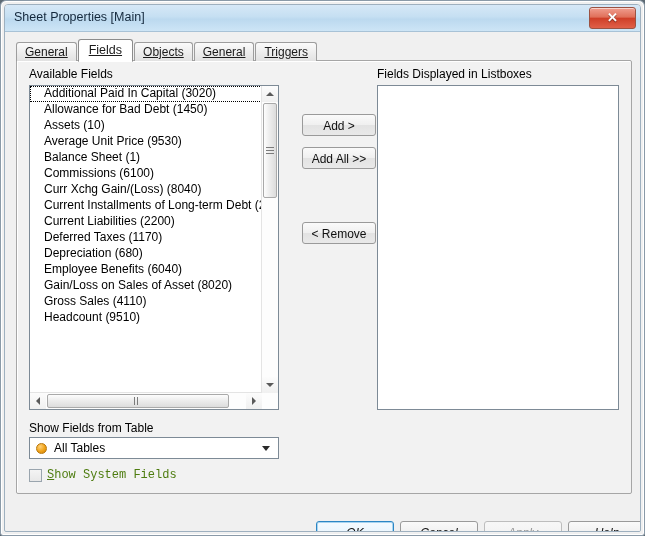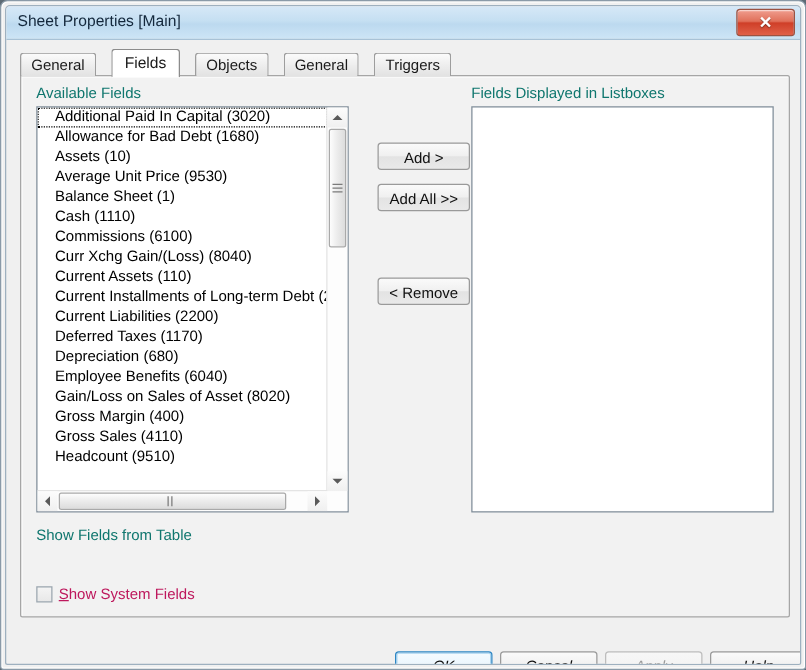--- a/index.html
+++ b/index.html
@@ -83,30 +83,31 @@
     left: 11px; top: 34px;
     height: 22px;
     display: flex;
     align-items: flex-end;
     z-index: 4;
   }
   .tab {
     box-sizing: border-box;
     height: 19px;
     padding: 0 8px;
-    margin-right: 12px;
+    margin-right: 1px;
     line-height: 18px;
     font-size: 12px;
     color: #1a1a1a;
     background: linear-gradient(to bottom, #fbfbfb 0%, #eeeeee 50%, #e2e2e2 100%);
     border: 1px solid #9d9d9d;
     border-bottom: none;
     border-radius: 3px 3px 0 0;
     cursor: pointer;
     white-space: nowrap;
+    text-decoration: underline;
   }
   .tab.active {
     height: 23px;
     line-height: 21px;
     margin-bottom: -1px;
     background: #ffffff;
     border-color: #8c8c8c;
     border-bottom: 1px solid #ffffff;
     font-size: 12.5px;
     padding: 0 10px;
@@ -122,21 +123,21 @@
     box-sizing: border-box;
     background: #f2f2f2;
     border: 1px solid #a6a6a6;
     border-radius: 0 2px 2px 2px;
     box-shadow: inset 1px 1px 0 #ffffff;
   }
 
   .group-label {
     position: absolute;
     font-size: 12px;
-    color: #0f766e;
+    color: #000000;
     white-space: nowrap;
   }
 
   
   .listbox {
     position: absolute;
     box-sizing: border-box;
     background: #ffffff;
     border: 1px solid #7d8a96;
     overflow: hidden;
@@ -309,21 +310,21 @@
     align-items: center;
     cursor: pointer;
   }
   .checkbox-box {
     box-sizing: border-box;
     width: 13px; height: 13px;
     border: 1px solid #9aa5ae;
     background: linear-gradient(to bottom, #f4f4f4, #e8e8e8);
     margin-right: 5px;
   }
-  .checkbox-label { font-size: 12px; color: #be185d; white-space: nowrap; }
+  .checkbox-label { font-size: 12px; color: #4d7c0f; white-space: nowrap; font-family: Liberation Mono, monospace; }
   .checkbox-label u { text-decoration: underline; }
 
   
   .footer-btn {
     position: absolute;
     top: 516px;
     width: 78px; height: 24px;
     line-height: 21px;
     font-style: italic;
   }
@@ -358,35 +359,32 @@
       <div class="tab">Triggers</div>
     </div>
 
     <div class="tabpanel">
 
       <div class="group-label" style="left:12px; top:6px;">Available Fields</div>
 
       <div class="listbox" id="available-listbox">
         <div class="list-items" id="available-items">
             <div class="list-item focused">Additional Paid In Capital (3020)</div>
-            <div class="list-item">Allowance for Bad Debt (1680)</div>
+            <div class="list-item">Allowance for Bad Debt (1450)</div>
             <div class="list-item">Assets (10)</div>
             <div class="list-item">Average Unit Price (9530)</div>
             <div class="list-item">Balance Sheet (1)</div>
-            <div class="list-item">Cash (1110)</div>
             <div class="list-item">Commissions (6100)</div>
             <div class="list-item">Curr Xchg Gain/(Loss) (8040)</div>
-            <div class="list-item">Current Assets (110)</div>
             <div class="list-item">Current Installments of Long-term Debt (2220)</div>
             <div class="list-item">Current Liabilities (2200)</div>
             <div class="list-item">Deferred Taxes (1170)</div>
             <div class="list-item">Depreciation (680)</div>
             <div class="list-item">Employee Benefits (6040)</div>
             <div class="list-item">Gain/Loss on Sales of Asset (8020)</div>
-            <div class="list-item">Gross Margin (400)</div>
             <div class="list-item">Gross Sales (4110)</div>
             <div class="list-item">Headcount (9510)</div>
           </div>
 
         <div class="vsb">
           <div class="sb-btn up">
               <span class="arrow a-up"></span>
             </div>
           <div class="sb-thumb-v" style="top:17px; height:95px;">
             <span class="grip-v">
@@ -417,20 +415,25 @@
       <button class="btn mid-btn" id="add-all-button">Add All &gt;&gt;</button>
       <button class="btn mid-btn" id="add-button">Add &gt;</button>
       <button class="btn mid-btn" id="remove-button">&lt; Remove</button>
 
       <div class="group-label" style="left:360px; top:6px;">Fields Displayed in Listboxes</div>
       <div class="listbox" id="displayed-listbox">
         <div class="list-items" id="displayed-items" style="right:0; bottom:0;"></div>
       </div>
 
       <div class="group-label" id="show-fields-label">Show Fields from Table</div>
+      <div class="combobox">
+        <span class="combo-icon"></span>
+        <span class="combo-text">All Tables</span>
+        <span class="combo-arrow"></span>
+      </div>
 
       <div class="checkbox-row">
         <span class="checkbox-box"></span>
         <span class="checkbox-label"><u>S</u><span>how System Fields</span></span>
       </div>
 
     </div>
 
     <button class="btn footer-btn default" id="ok-button">OK</button>
     <button class="btn footer-btn" id="cancel-button">Cancel</button>

